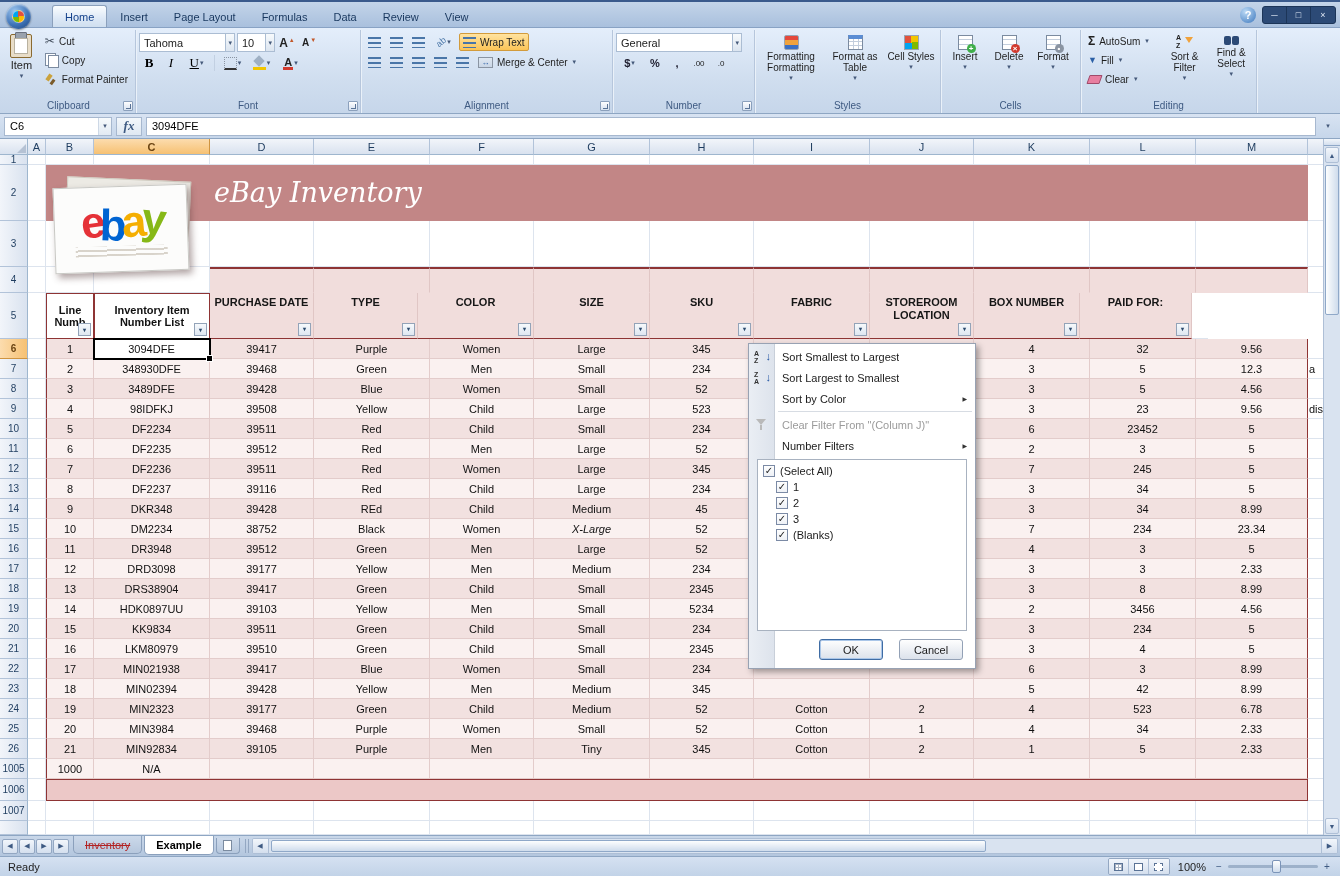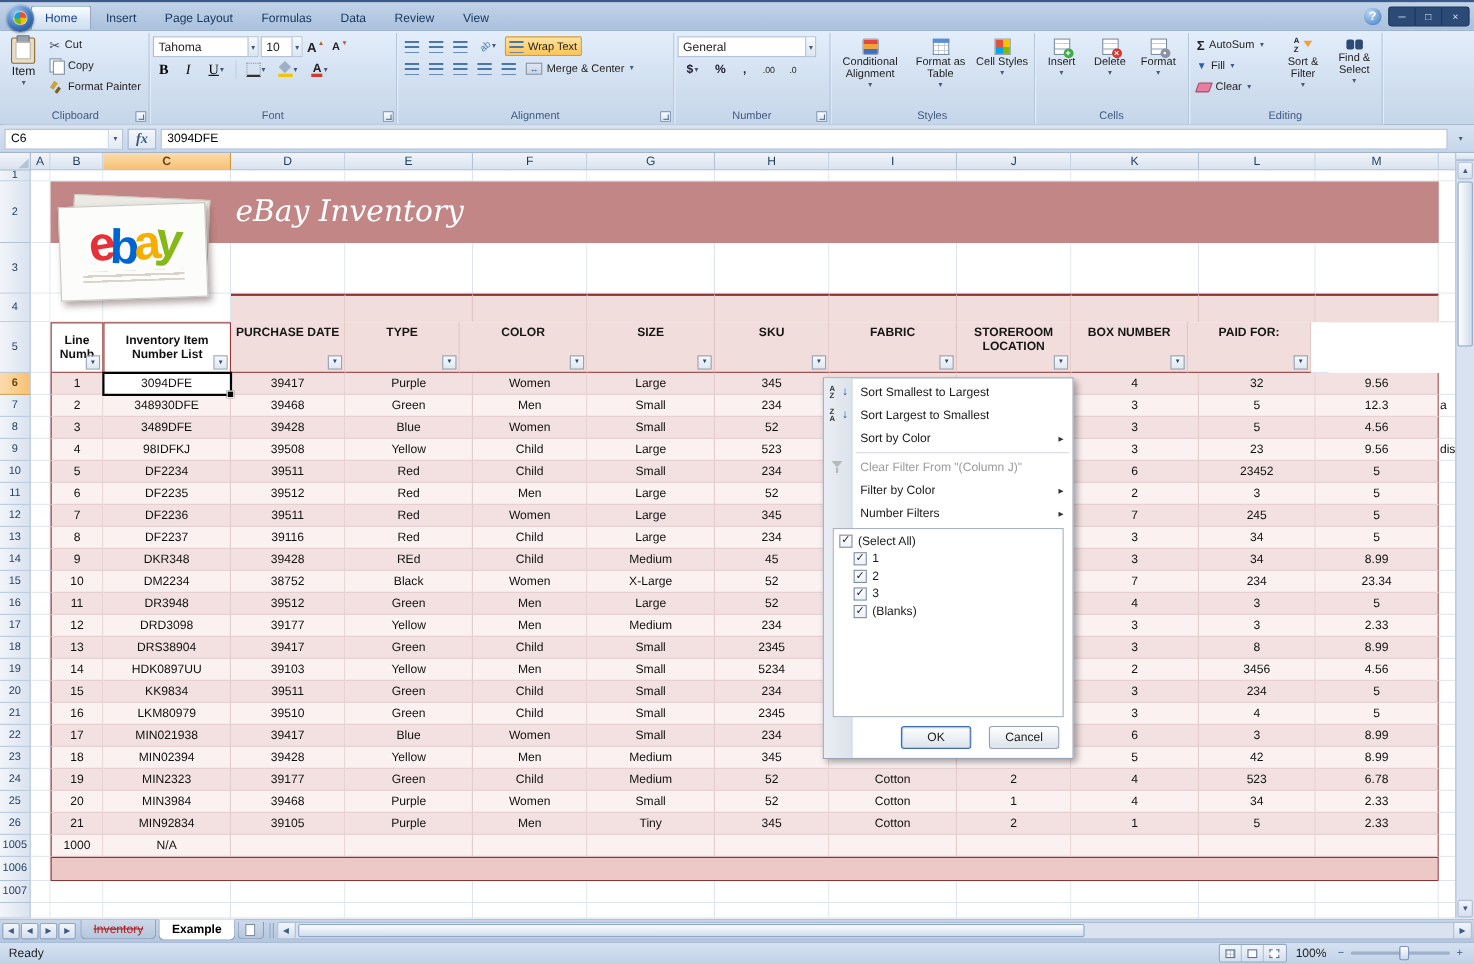--- a/index.html
+++ b/index.html
@@ -3,21 +3,21 @@
 <meta charset="utf-8">
 <style>
 *{margin:0;padding:0;box-sizing:border-box;cursor:default;}
 body{font-family:"Liberation Sans",sans-serif;background:#6b8ab5;}
 .window{width:1340px;height:876px;display:flex;flex-direction:column;overflow:hidden;background:#fff;position:relative;}
 
 
 .tabstrip{flex:0 0 28px;background:linear-gradient(#c3d4e9,#a9c0dd);border-top:2px solid #3a5a8c;border-bottom:1px solid #88a2c4;display:flex;align-items:flex-end;position:relative;}
 .orb{position:absolute;left:6px;top:2px;width:25px;height:25px;border-radius:50%;background:radial-gradient(circle at 35% 30%,#9ec7f0,#3f74b8 55%,#1d4077);box-shadow:0 1px 2px rgba(0,0,0,.4),inset 0 1px 2px rgba(255,255,255,.6);display:flex;align-items:center;justify-content:center;}
 .orb-core{width:13px;height:13px;border-radius:50%;background:conic-gradient(#e1523d 0 90deg,#ffb900 90deg 180deg,#7fba00 180deg 270deg,#00a4ef 270deg 360deg);border:1px solid rgba(255,255,255,.5);}
-.rtabs{display:flex;margin-left:28px;height:22px;text-align:center;}
+.rtabs{display:flex;margin-left:52px;height:22px;text-align:center;}
 .rtab{padding:0 12px;font-size:11px;color:#17365d;display:flex;align-items:center;border:1px solid transparent;border-bottom:none;border-radius:3px 3px 0 0;white-space:nowrap;}
 .rtab.active{background:linear-gradient(#fbfdfe,#dce8f6 60%,#d0dfef);border-color:#8ba0bc;color:#15428b;}
 .ts-right{position:absolute;right:4px;top:4px;display:flex;align-items:center;gap:6px;}
 .helpbtn{width:16px;height:16px;border-radius:50%;background:radial-gradient(circle at 35% 30%,#bcdaf5,#3c77bd);color:#fff;font-size:11px;font-weight:bold;display:flex;align-items:center;justify-content:center;}
 .winbtns{display:flex;background:#2c4a76;border:1px solid #1c3558;border-radius:3px;overflow:hidden;}
 .wbtn{width:24px;height:16px;color:#dfe8f5;font-size:9px;display:flex;align-items:center;justify-content:center;border-right:1px solid #1c3558;}
 .wbtn:last-child{border-right:none;}
 
 
 .ribbon{flex:0 0 86px;background:linear-gradient(#e4eefb,#d0deef 60%,#c6d6ea);border-bottom:1px solid #8ea6c3;display:flex;padding:2px 0 0 2px;}
@@ -372,21 +372,21 @@
           </div>
       </div>
       <div class="rg-label"><span>Number</span></div>
       <div class="launcher"></div>
     </div>
 
     <div class="rgroup" style="width:186px">
       <div class="rrow tallrow">
         <div class="tbtn" style="width:66px">
             <span class="ic-cf"></span>
-            <span class="tlabel">Conditional Alignment</span>
+            <span class="tlabel">Formatting Formatting</span>
             <span class="dd">▾</span>
           </div>
         <div class="tbtn" style="width:58px">
             <span class="ic-fat"></span>
             <span class="tlabel">Format as Table</span>
             <span class="dd">▾</span>
           </div>
         <div class="tbtn" style="width:50px">
             <span class="ic-cs"></span>
             <span class="tlabel">Cell Styles</span>
@@ -747,21 +747,21 @@
           <div class="gcell stubcell stubtxt" style="width: 16px;"></div>
         </div>
         <div class="grow" style="height: 20px;">
           <div class="rowhdr">15</div>
           <div class="gcell" style="width: 18px;"></div>
           <div class="gcell dcell band1 bl" style="width: 48px;">10</div>
           <div class="gcell dcell band1" style="width: 116px;">DM2234</div>
           <div class="gcell dcell band1" style="width: 104px;">38752</div>
           <div class="gcell dcell band1" style="width: 116px;">Black</div>
           <div class="gcell dcell band1" style="width: 104px;">Women</div>
-          <div class="gcell dcell band1" style="width: 116px;">X-Large</div>
+          <div class="gcell dcell band1" style="width: 116px; font-style: italic;">X-Large</div>
           <div class="gcell dcell band1" style="width: 104px;">52</div>
           <div class="gcell dcell band1" style="width: 116px;"></div>
           <div class="gcell dcell band1" style="width: 104px;"></div>
           <div class="gcell dcell band1" style="width: 116px;">7</div>
           <div class="gcell dcell band1" style="width: 106px;">234</div>
           <div class="gcell dcell band1 br" style="width: 112px;">23.34</div>
           <div class="gcell stubcell stubtxt" style="width: 16px;"></div>
         </div>
         <div class="grow" style="height: 20px;">
           <div class="rowhdr">16</div>
@@ -1039,24 +1039,20 @@
             <span class="fm-label">Sort Largest to Smallest</span>
           </div>
           <div class="fm-item">
             <span class="fm-label">Sort by Color</span>
             <span class="sub">▶</span>
           </div>
           <div class="fm-sep"></div>
           <div class="fm-item disabled">
             <span class="fm-ico ico-clear"></span>
             <span class="fm-label">Clear Filter From "(Column J)"</span>
-          </div>
-          <div class="fm-item">
-            <span class="fm-label">Filter by Color</span>
-            <span class="sub">▶</span>
           </div>
           <div class="fm-item">
             <span class="fm-label">Number Filters</span>
             <span class="sub">▶</span>
           </div>
         </div>
       <div class="fm-panel" id="fm-checks">
           <label class="fm-check">
             <span class="cb">✓</span>
             <span class="cblabel">(Select All)</span>

